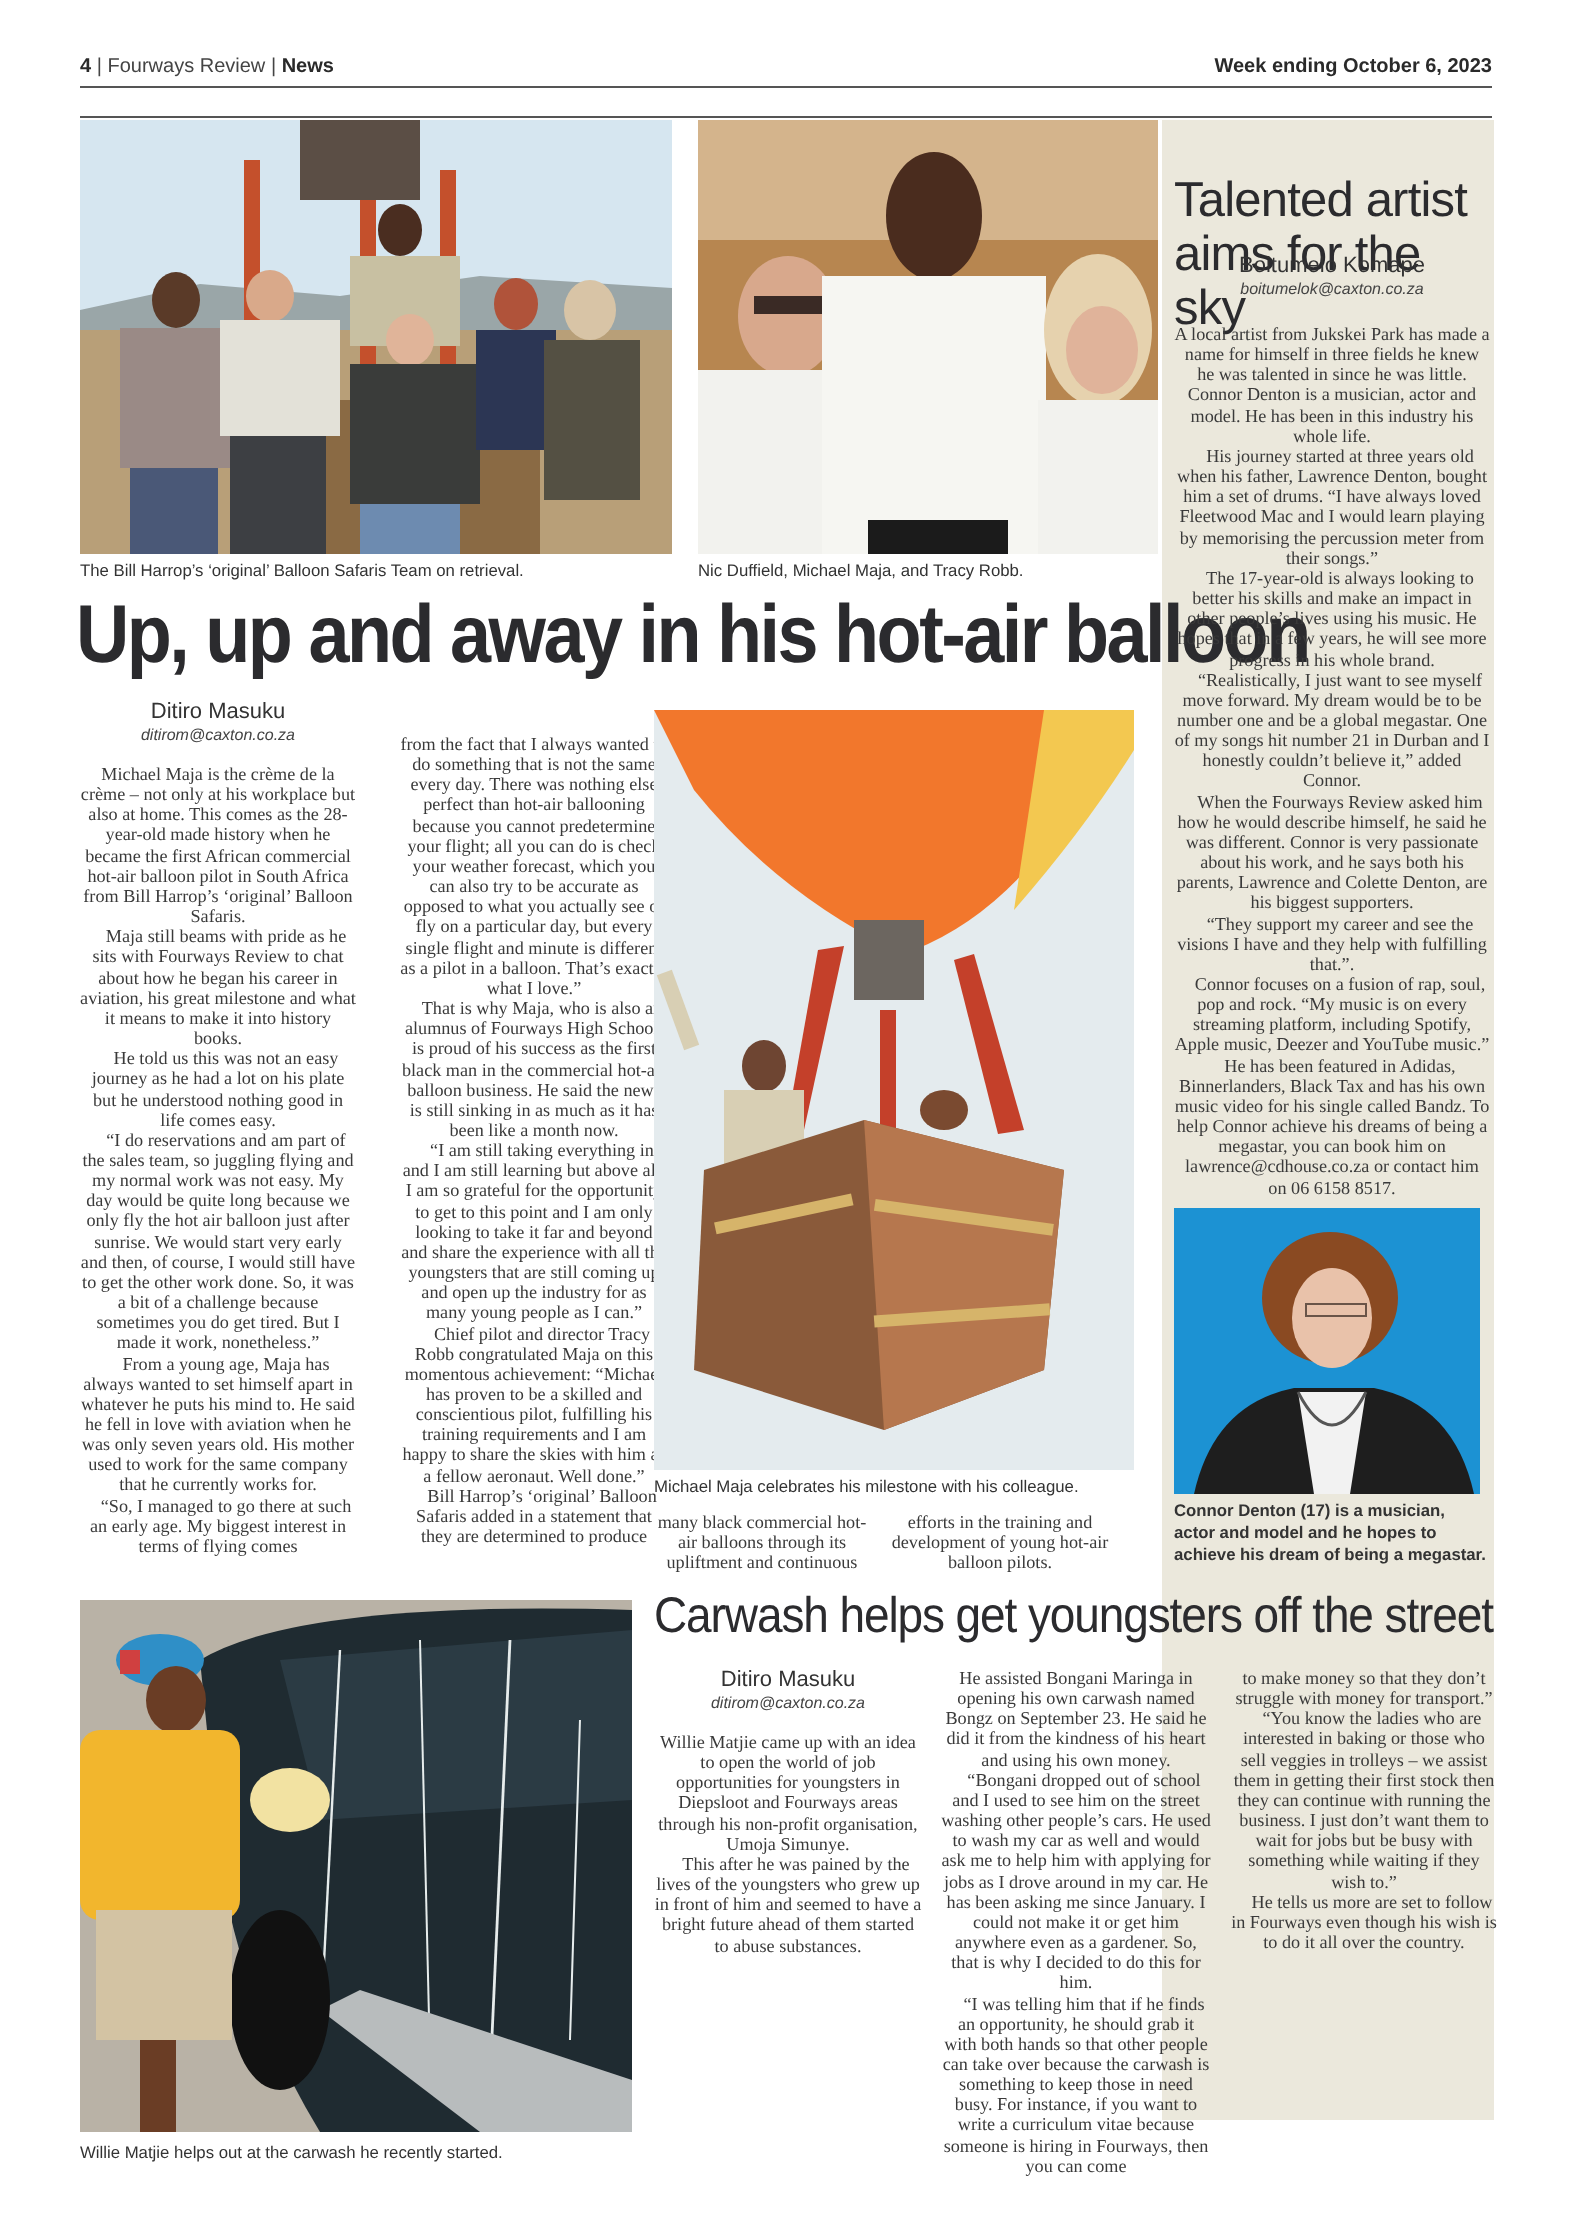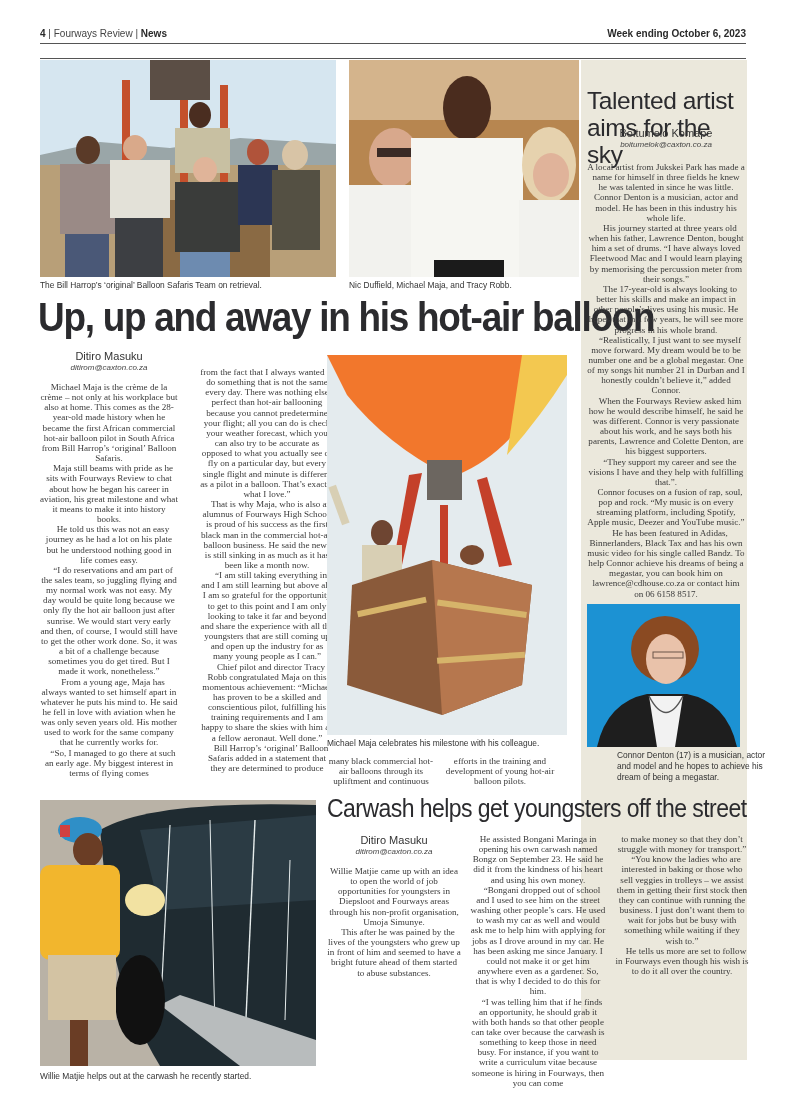--- a/index.html
+++ b/index.html
@@ -184,21 +184,21 @@
   <svg width="153" height="143" viewBox="0 0 153 143">
     <rect width="153" height="143" fill="#1c92d3"></rect>
     <ellipse cx="78" cy="45" rx="34" ry="33" fill="#8a4a22"></ellipse>
     <ellipse cx="79" cy="55" rx="20" ry="25" fill="#e9c2aa"></ellipse>
     <rect x="66" y="48" width="30" height="6" fill="none" stroke="#6a5448" stroke-width="1"></rect>
     <path d="M10,143 Q20,98 60,90 L100,90 Q140,98 150,143 Z" fill="#1e1e1e"></path>
     <polygon points="62,92 96,92 88,143 70,143" fill="#f2f2f2"></polygon>
     <path d="M62,92 Q79,125 96,92" fill="none" stroke="#555" stroke-width="1.5"></path>
   </svg>
 </div>
-<div class="caption" style="left:617px; top:750px; width:156px;">Connor Denton (17) is a musician, actor and model and he hopes to achieve his dream of being a megastar.</div>
+<div class="caption" style="left:587px; top:750px; width:156px;font-weight:bold;">Connor Denton (17) is a musician, actor and model and he hopes to achieve his dream of being a megastar.</div>
 
 <div class="photo ph-carwash" style="left:40px; top:800px; width:276px; height:266px;">
   <svg width="276" height="266" viewBox="0 0 276 266">
     <rect width="276" height="266" fill="#b9b2a6"></rect>
     <path d="M60,30 Q110,0 276,5 L276,266 L120,266 Q80,200 70,130 Z" fill="#1f2b31"></path>
     <path d="M100,30 L276,15 L276,100 L120,110 Z" fill="#2b3b44"></path>
     <line x1="130" y1="25" x2="120" y2="220" stroke="#e6ecec" stroke-width="1.2"></line>
     <line x1="170" y1="20" x2="175" y2="230" stroke="#e6ecec" stroke-width="1"></line>
     <line x1="215" y1="20" x2="205" y2="240" stroke="#e6ecec" stroke-width="1.4"></line>
     <line x1="250" y1="60" x2="245" y2="220" stroke="#e6ecec" stroke-width="1"></line>

